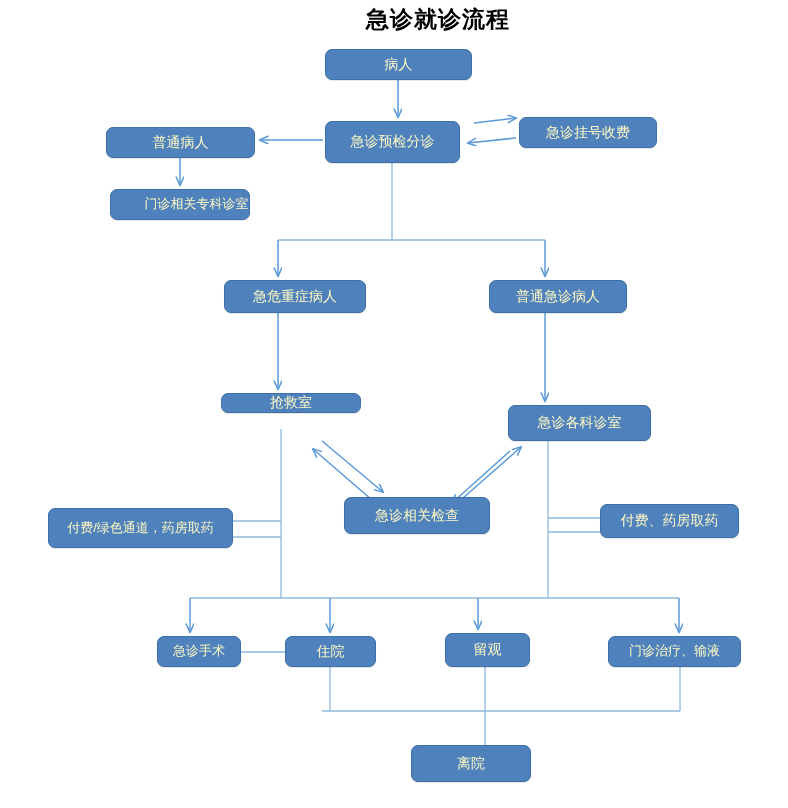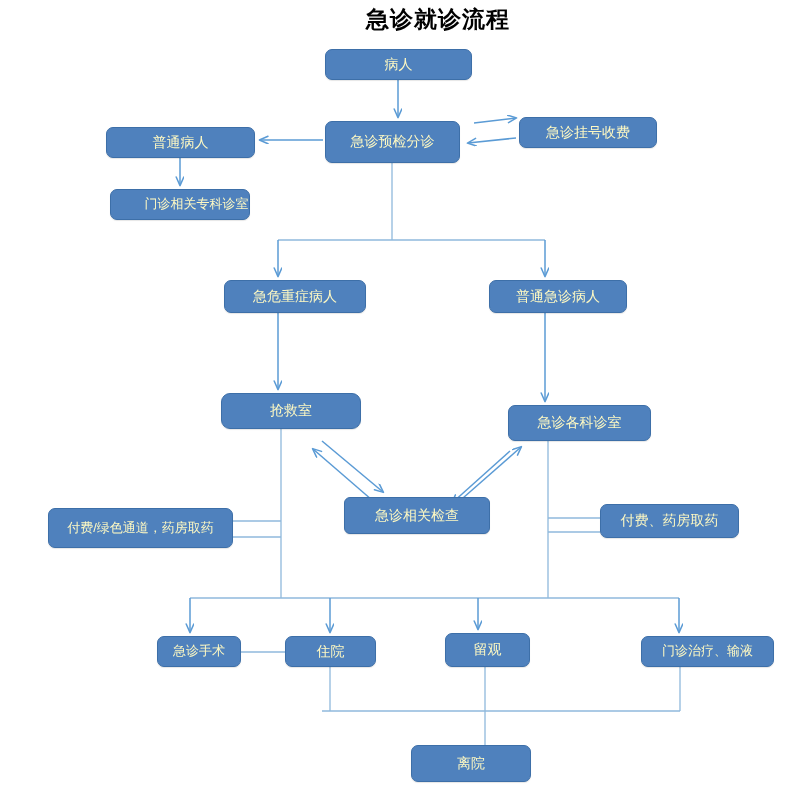--- a/index.html
+++ b/index.html
@@ -141,33 +141,33 @@
   <div class="node" style="left:106px;top:127px;width:149px;height:31px;">普通病人</div>
 
   <div class="node" style="left:519px;top:117px;width:138px;height:31px;">急诊挂号收费</div>
 
   <div class="node" style="left:110px;top:189px;width:140px;height:31px;font-size:13px;padding-left:33px;">门诊相关专科诊室</div>
 
   <div class="node" style="left:224px;top:280px;width:142px;height:33px;">急危重症病人</div>
 
   <div class="node" style="left:489px;top:280px;width:138px;height:33px;">普通急诊病人</div>
 
-  <div class="node" style="left:221px;top:393px;width:140px;height:36px;border-radius:9px;">抢救室</div>
+  <div class="node" style="left:221px;top:393px;width:140px;height:20px;">抢救室</div>
 
   <div class="node" style="left:488px;top:405px;width:143px;height:36px;margin-left:20px;">急诊各科诊室</div>
 
-  <div class="node" style="left:344px;top:497px;width:146px;height:37px;border-radius:6px;">急诊相关检查</div>
+  <div class="node" style="left:344px;top:497px;width:146px;height:37px;">急诊相关检查</div>
 
   <div class="node" style="left:48px;top:508px;width:185px;height:40px;font-size:13px;">付费/绿色通道，药房取药</div>
 
   <div class="node" style="left:600px;top:504px;width:139px;height:34px;">付费、药房取药</div>
 
   <div class="node" style="left:157px;top:636px;width:84px;height:31px;font-size:13px;">急诊手术</div>
 
   <div class="node" style="left:285px;top:636px;width:91px;height:31px;">住院</div>
 
   <div class="node" style="left:445px;top:633px;width:85px;height:34px;">留观</div>
 
-  <div class="node" style="left:608px;top:636px;width:133px;height:31px;font-size:13px;margin-left:33px;">门诊治疗、输液</div>
+  <div class="node" style="left:608px;top:636px;width:133px;height:31px;font-size:13px;">门诊治疗、输液</div>
 
   <div class="node" style="left:411px;top:745px;width:120px;height:37px;">离院</div>
 
 </div>
 
 </body></html>

